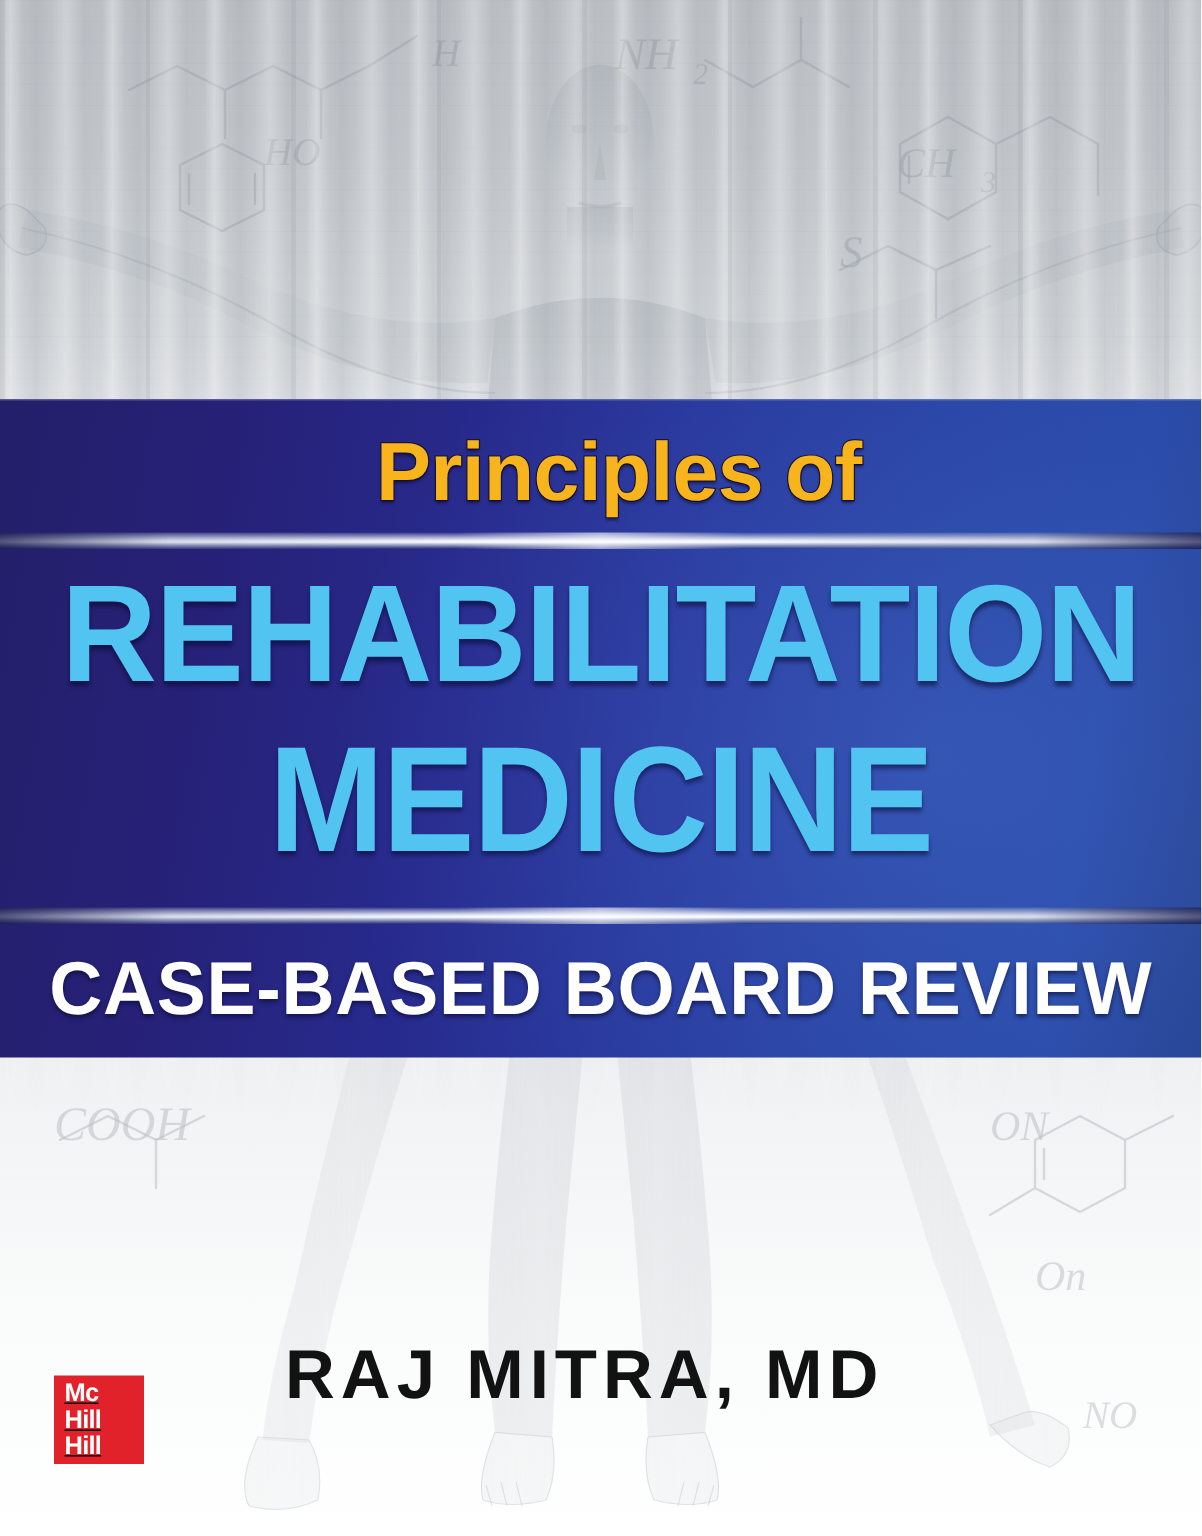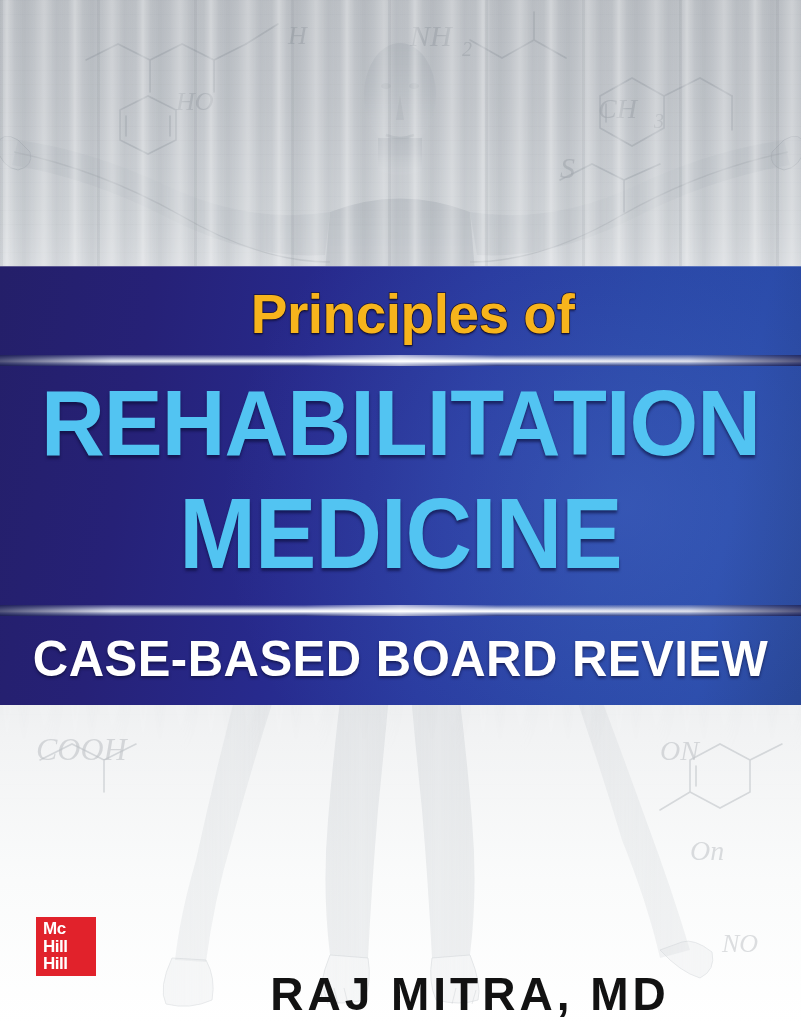--- a/index.html
+++ b/index.html
@@ -204,24 +204,24 @@
     color: #ffffff;
     letter-spacing: 0.5px;
     text-shadow: 0 2px 3px rgba(8,10,45,0.6);
     white-space: nowrap;
     transform: scaleX(0.98);
     transform-origin: center;
   }
 
   .author {
     position: absolute;
-    top: 968px;
+    top: 890px;
     left: 190px;
     width: 560px;
-    text-align: center;
+    text-align: left;
     font-family: "Liberation Sans", sans-serif;
     font-weight: bold;
     font-size: 46px;
     line-height: 52px;
     letter-spacing: 4px;
     color: #121212;
     white-space: nowrap;
   }
 
   
@@ -231,20 +231,21 @@
     top: 917px;
     width: 60px;
     height: 59px;
     background: #e1222b;
     display: flex;
     flex-direction: column;
     justify-content: center;
     align-items: flex-start;
     padding-left: 7px;
     box-sizing: border-box;
+    text-decoration: underline;
   }
   .mh-line {
     color: #ffffff;
     font-family: "Liberation Sans", sans-serif;
     font-weight: bold;
     font-size: 17px;
     line-height: 17.5px;
     letter-spacing: -0.5px;
   }
 </style>

